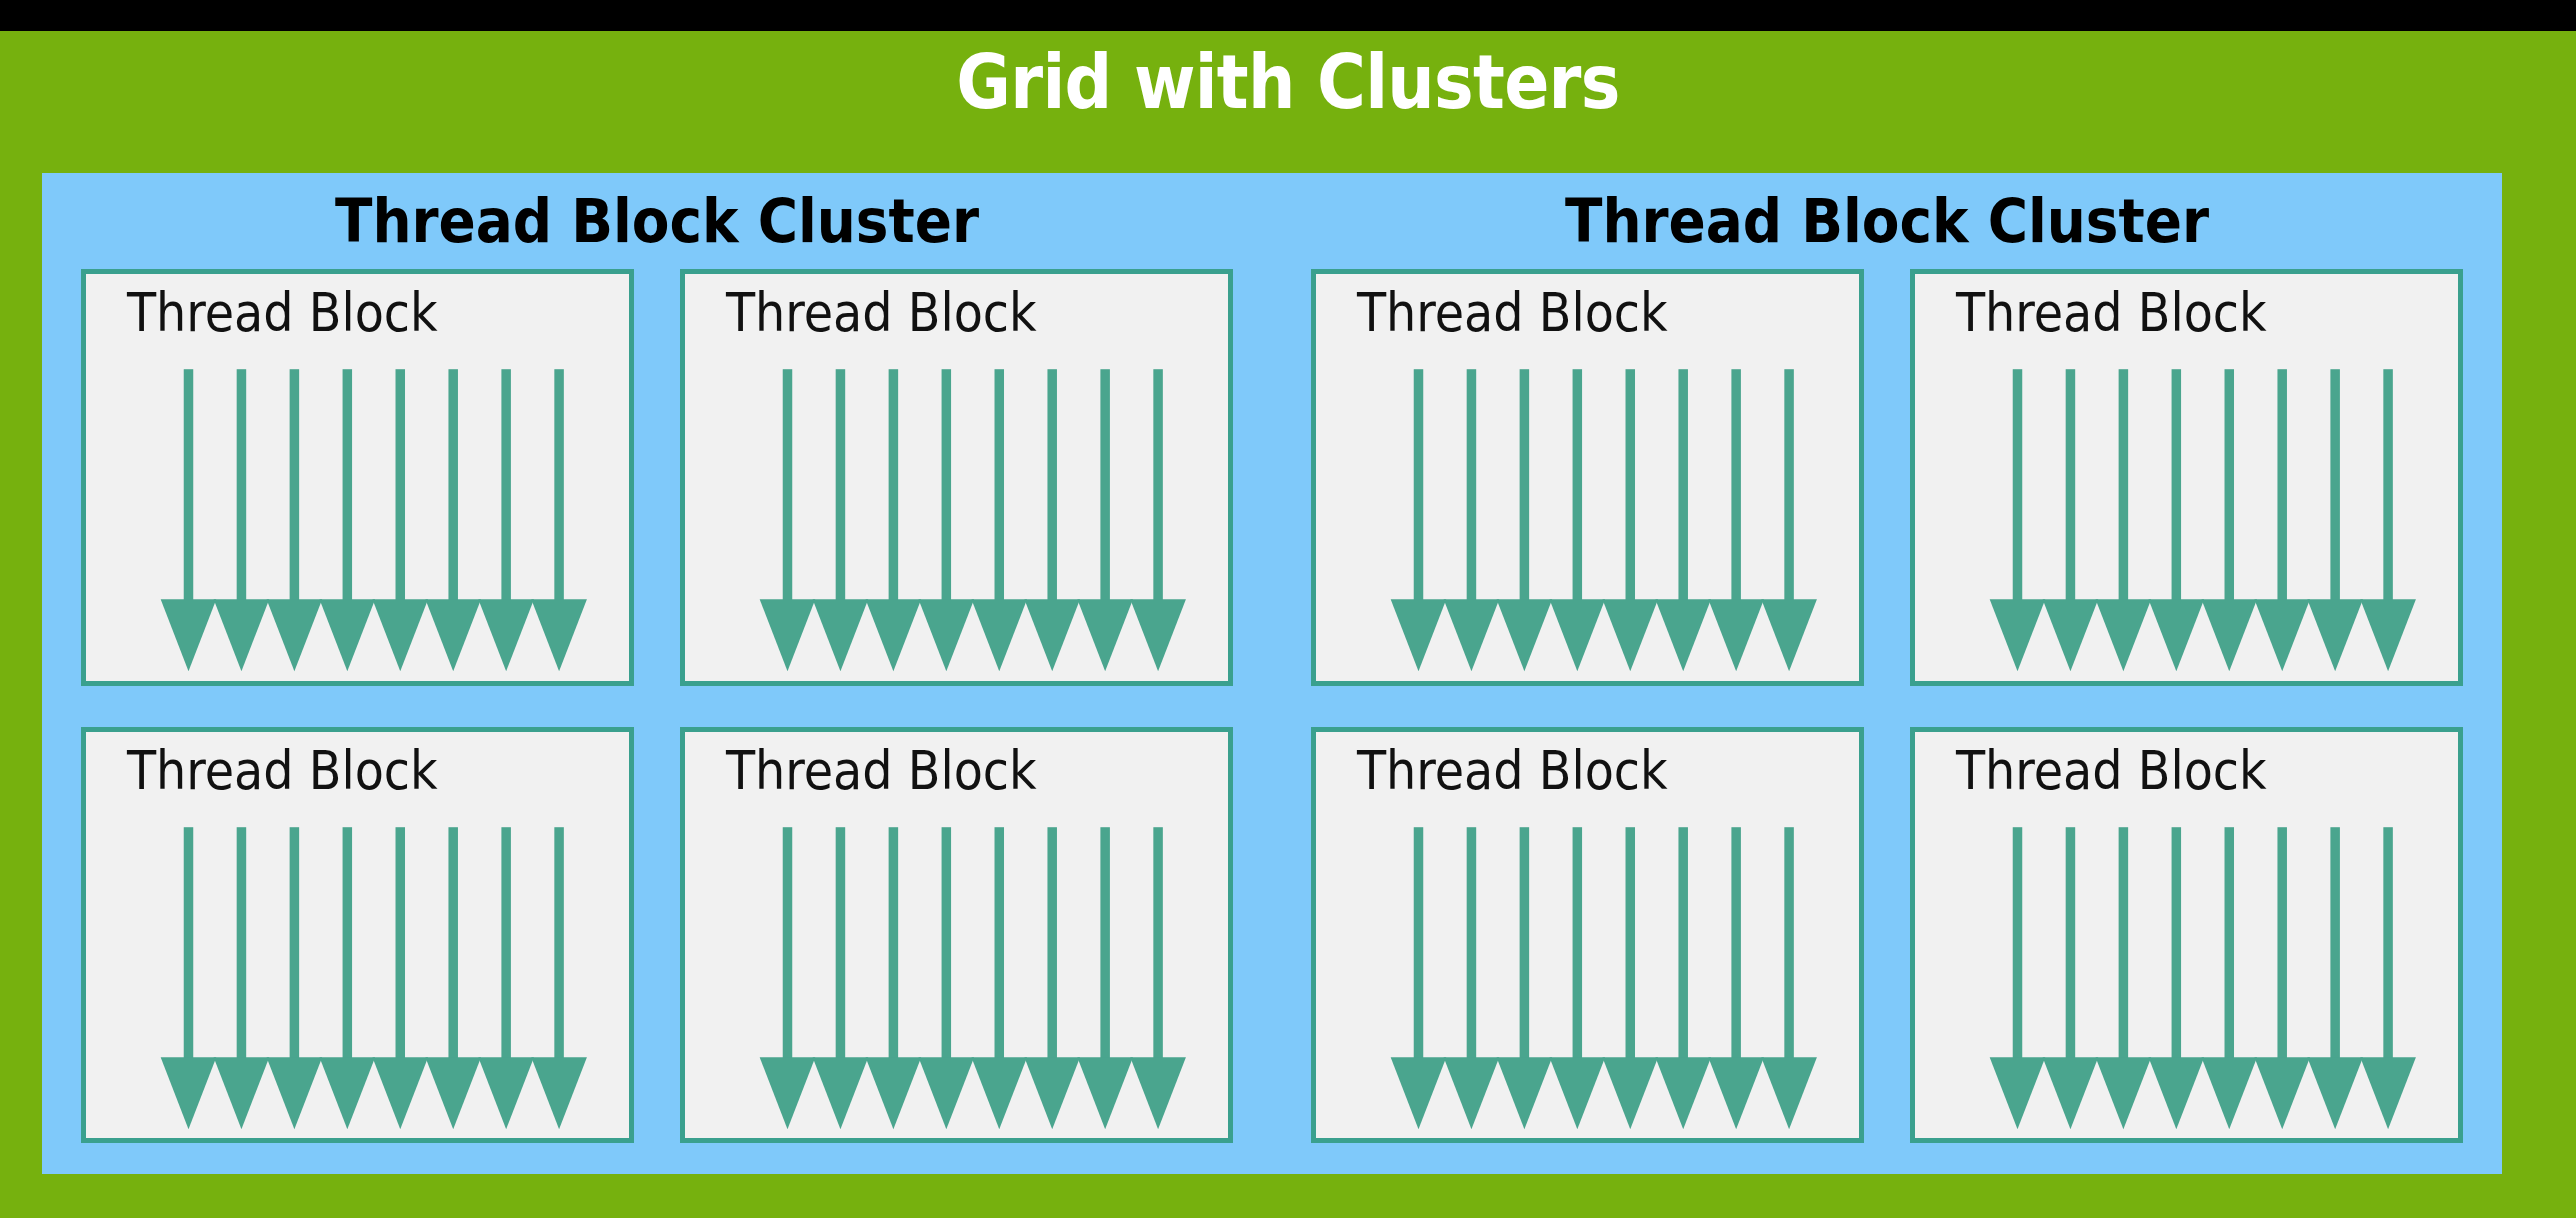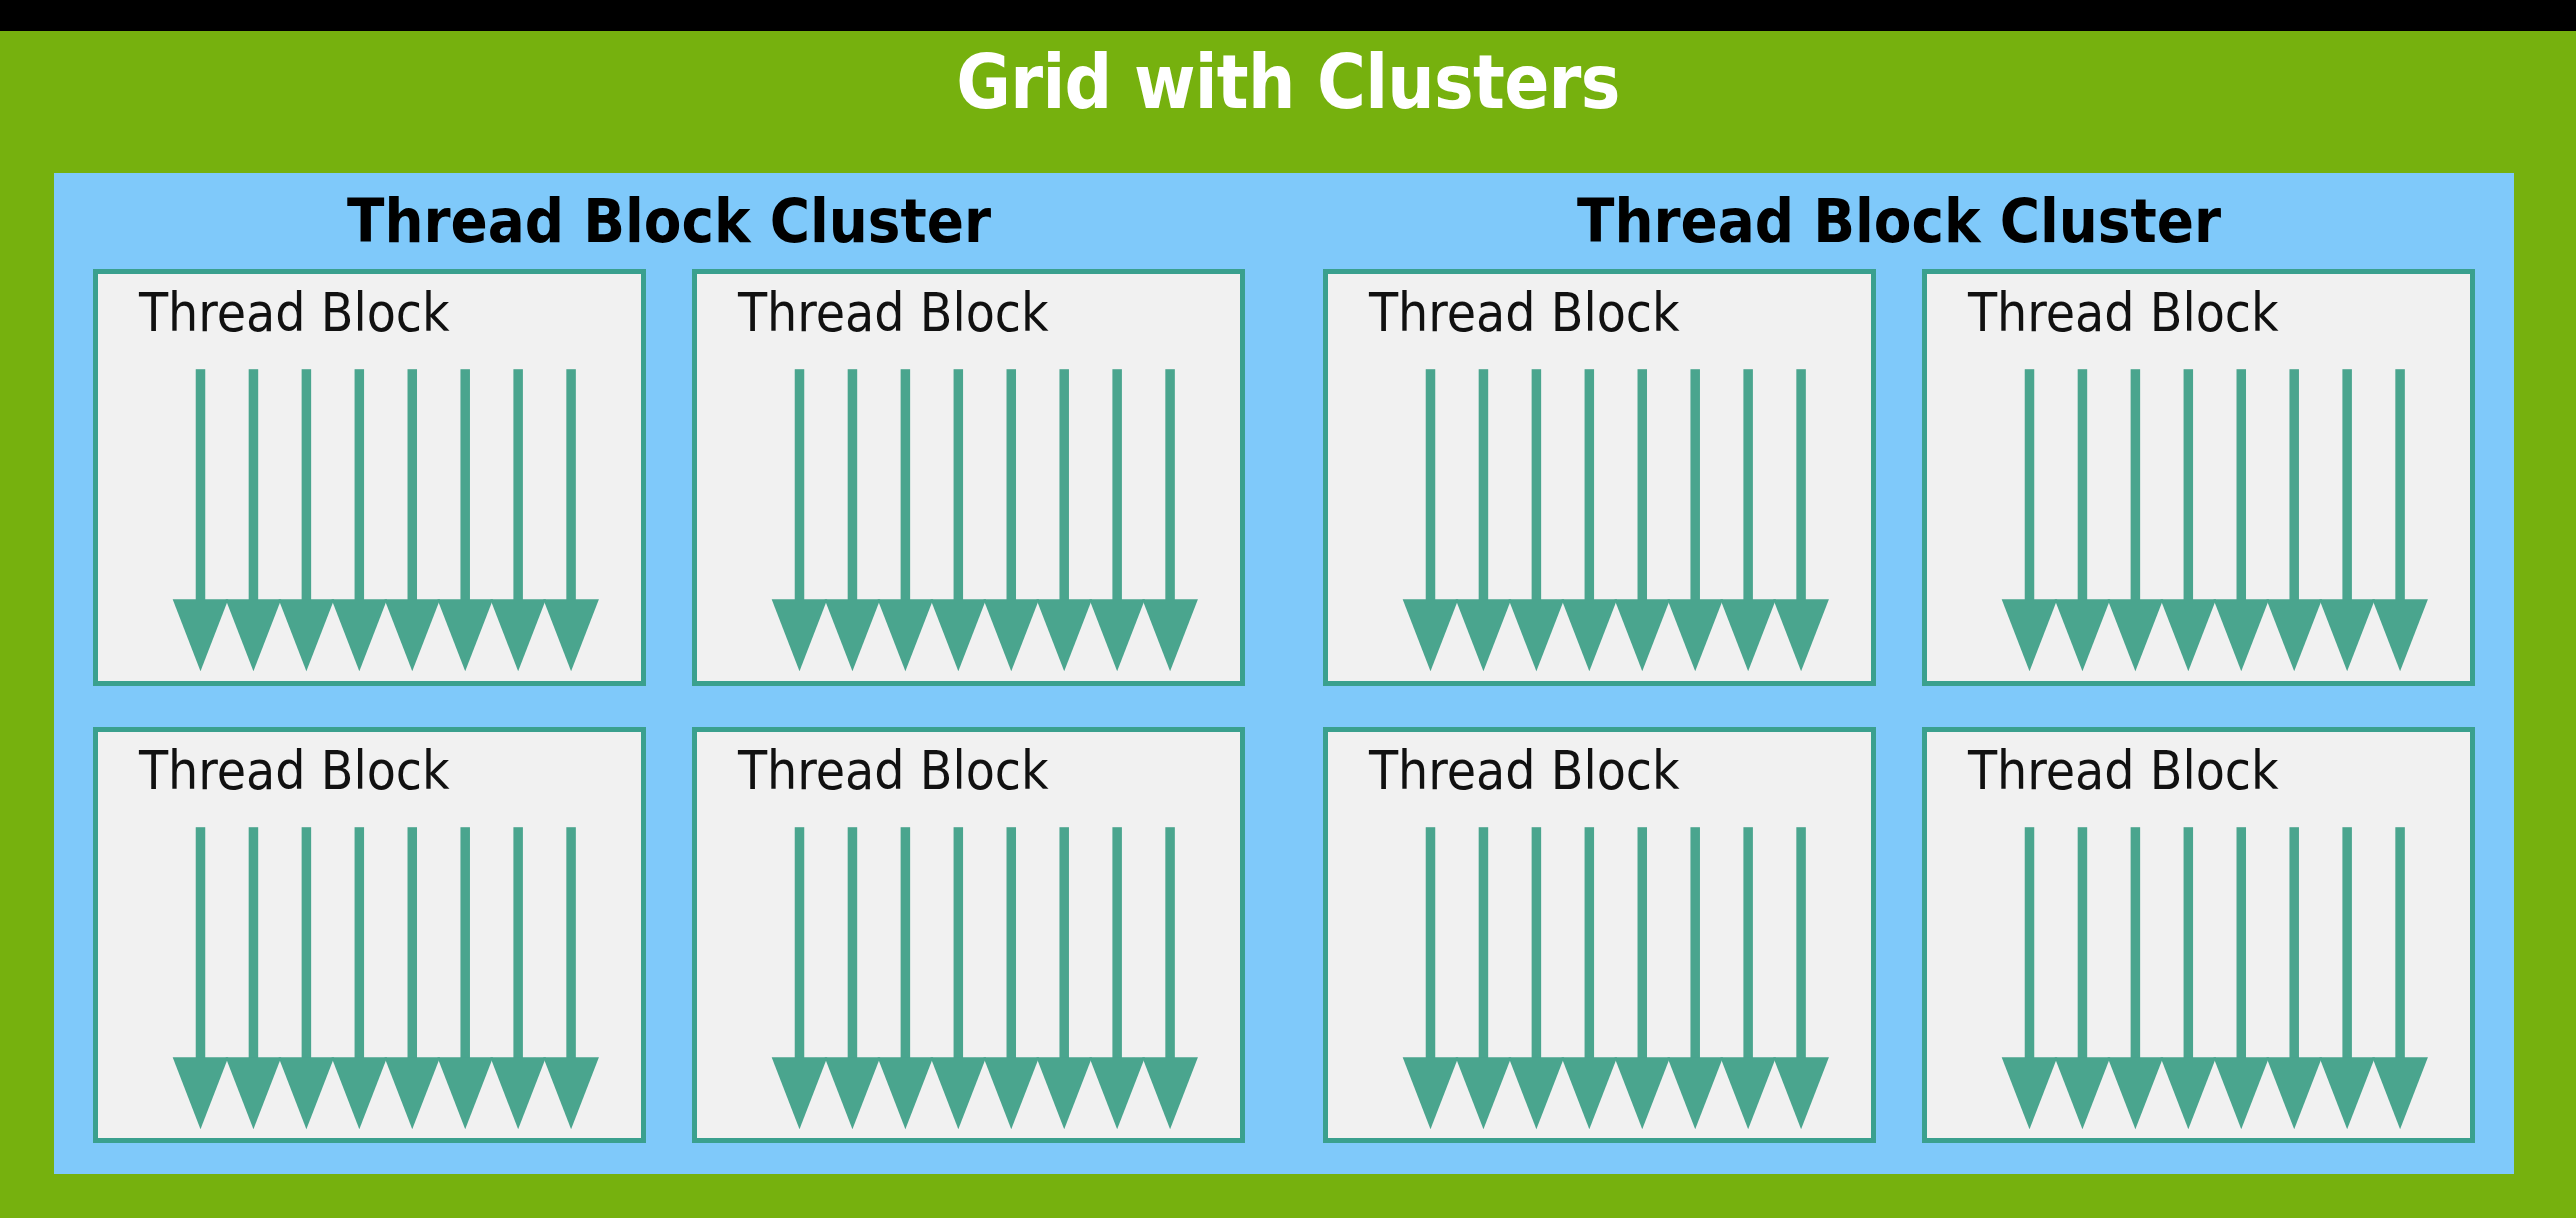--- a/index.html
+++ b/index.html
@@ -52,21 +52,21 @@
     font-weight: bold;
     font-stretch: condensed;
     letter-spacing: -0.7px;
     line-height: 1.15;
     white-space: nowrap;
   }
 
   
   .clusters-row {
     position: absolute;
-    left: 54px;
+    left: 42px;
     top: 142px;
     width: 2460px;
     height: 1001px;
     display: flex;
   }
 
   .cluster {
     flex: 1 1 0;
     background: #7FC9FA;
     position: relative;

